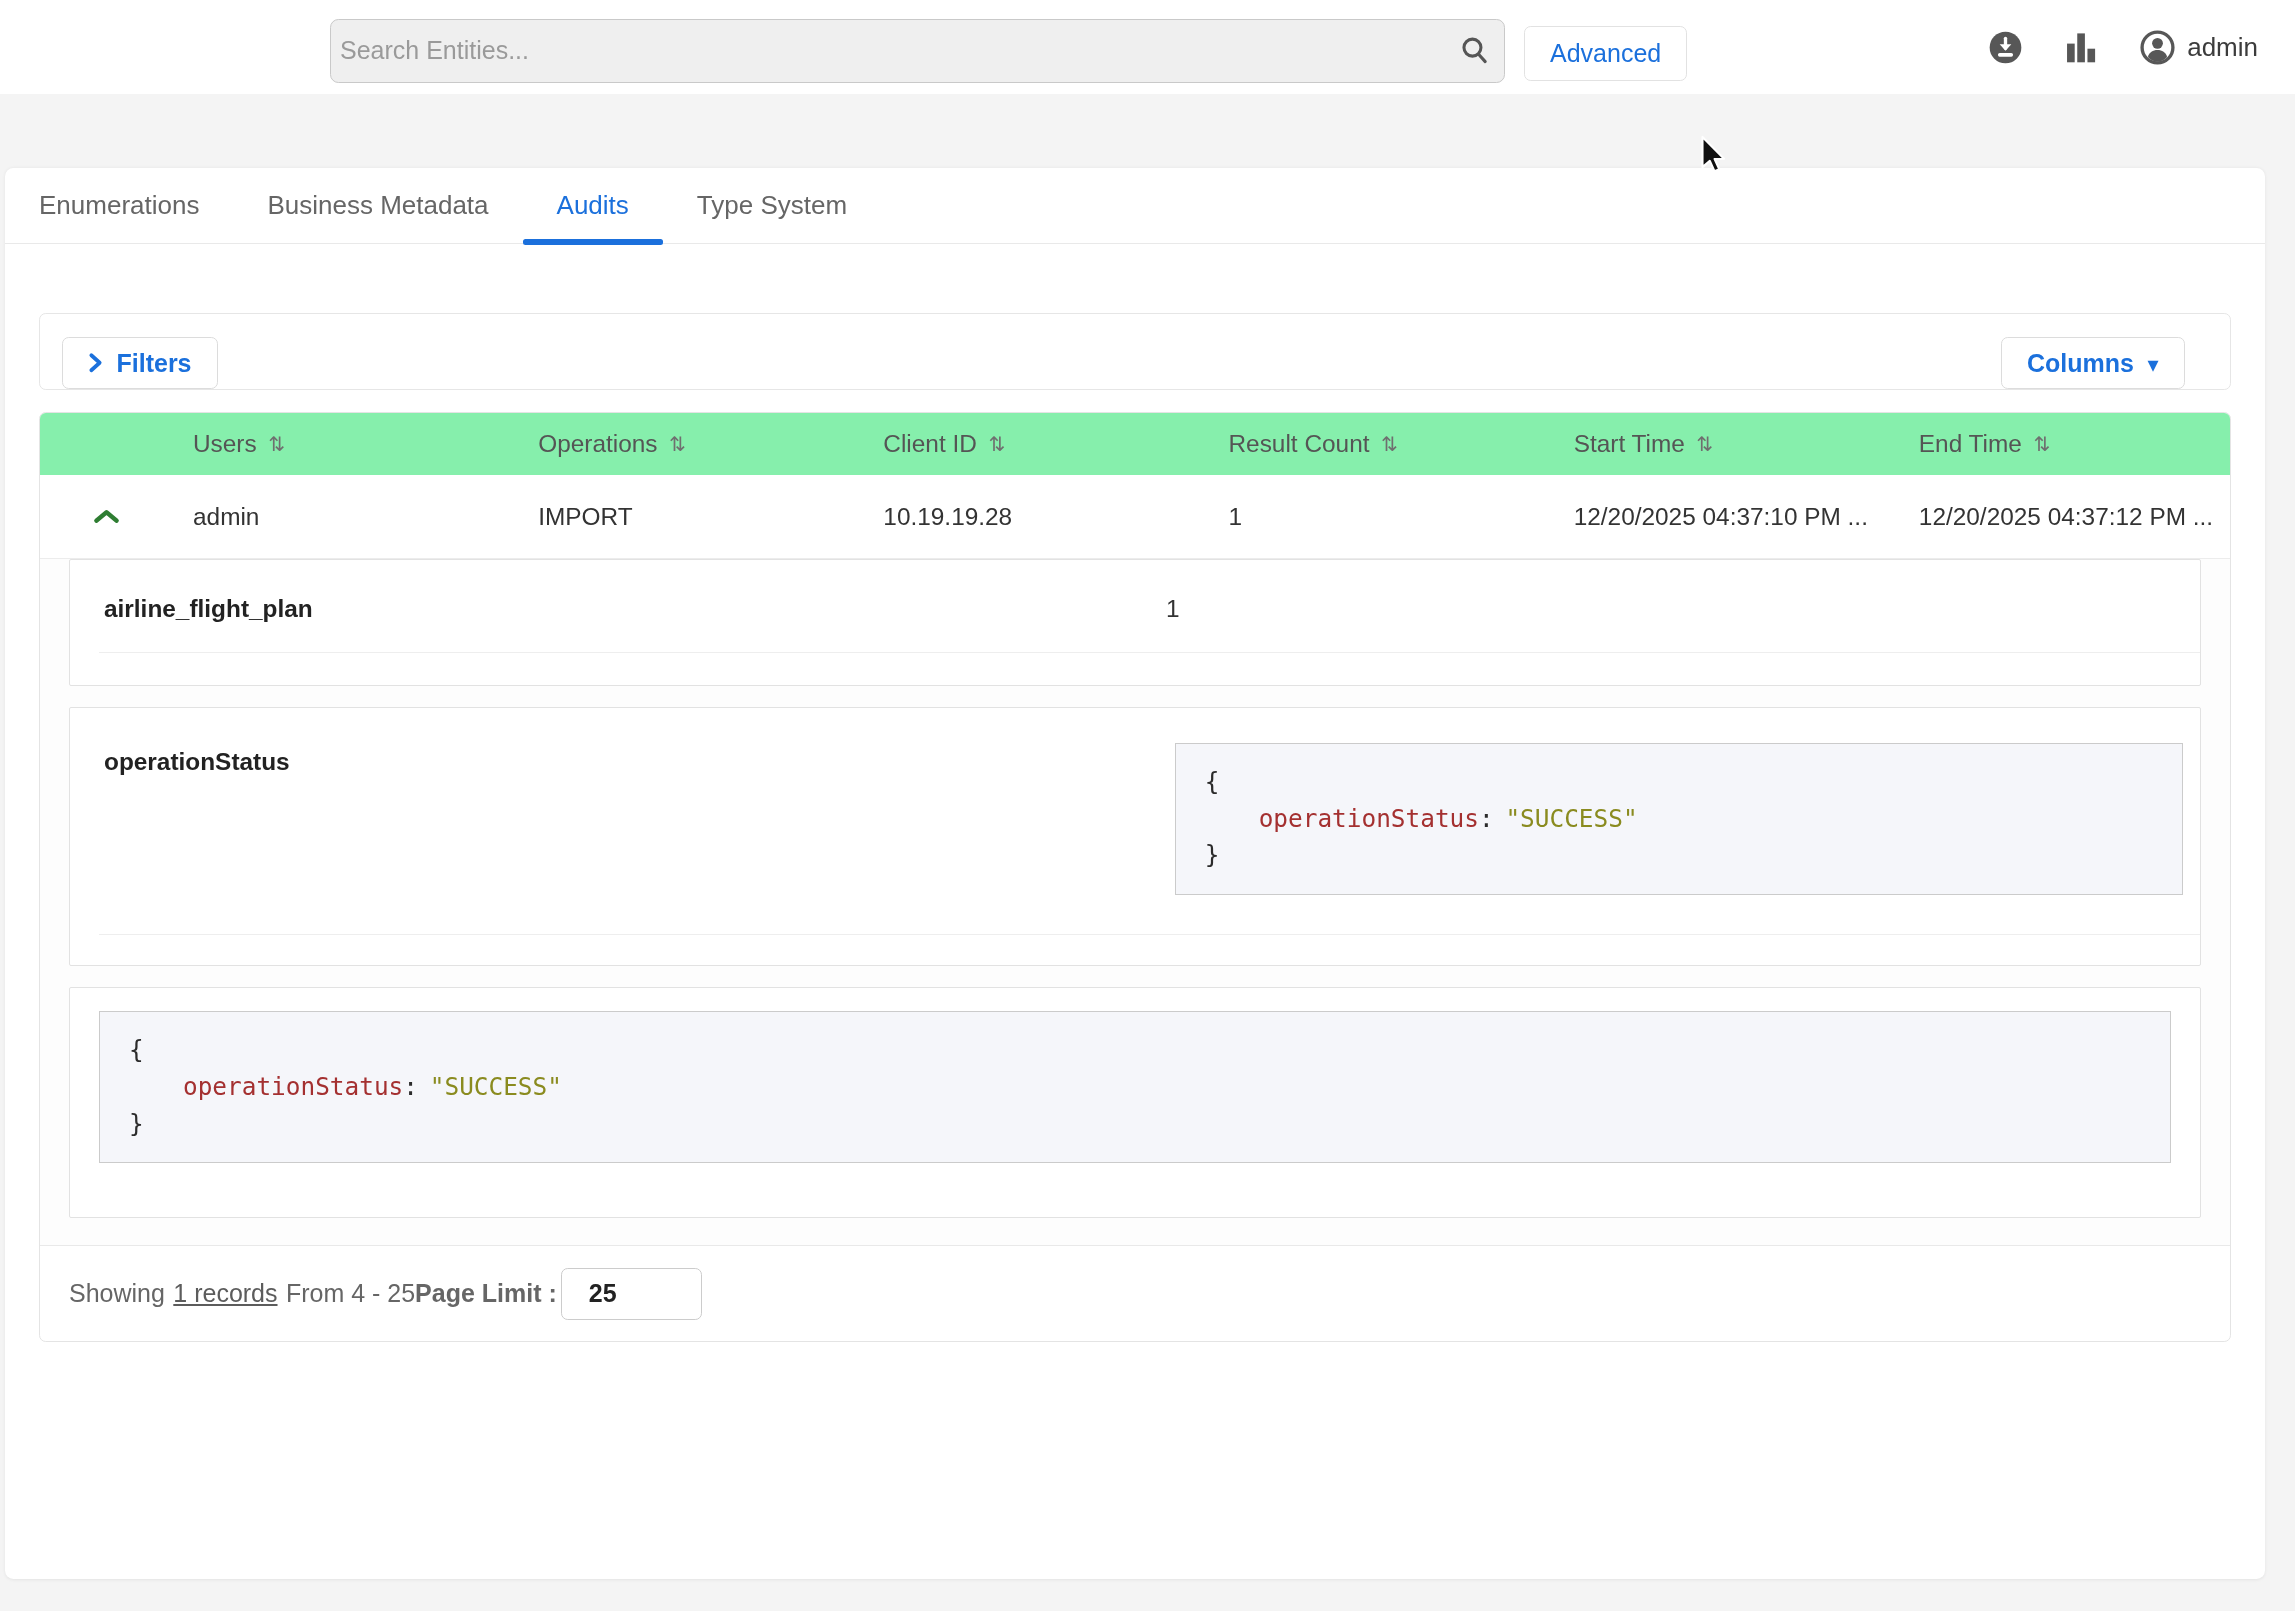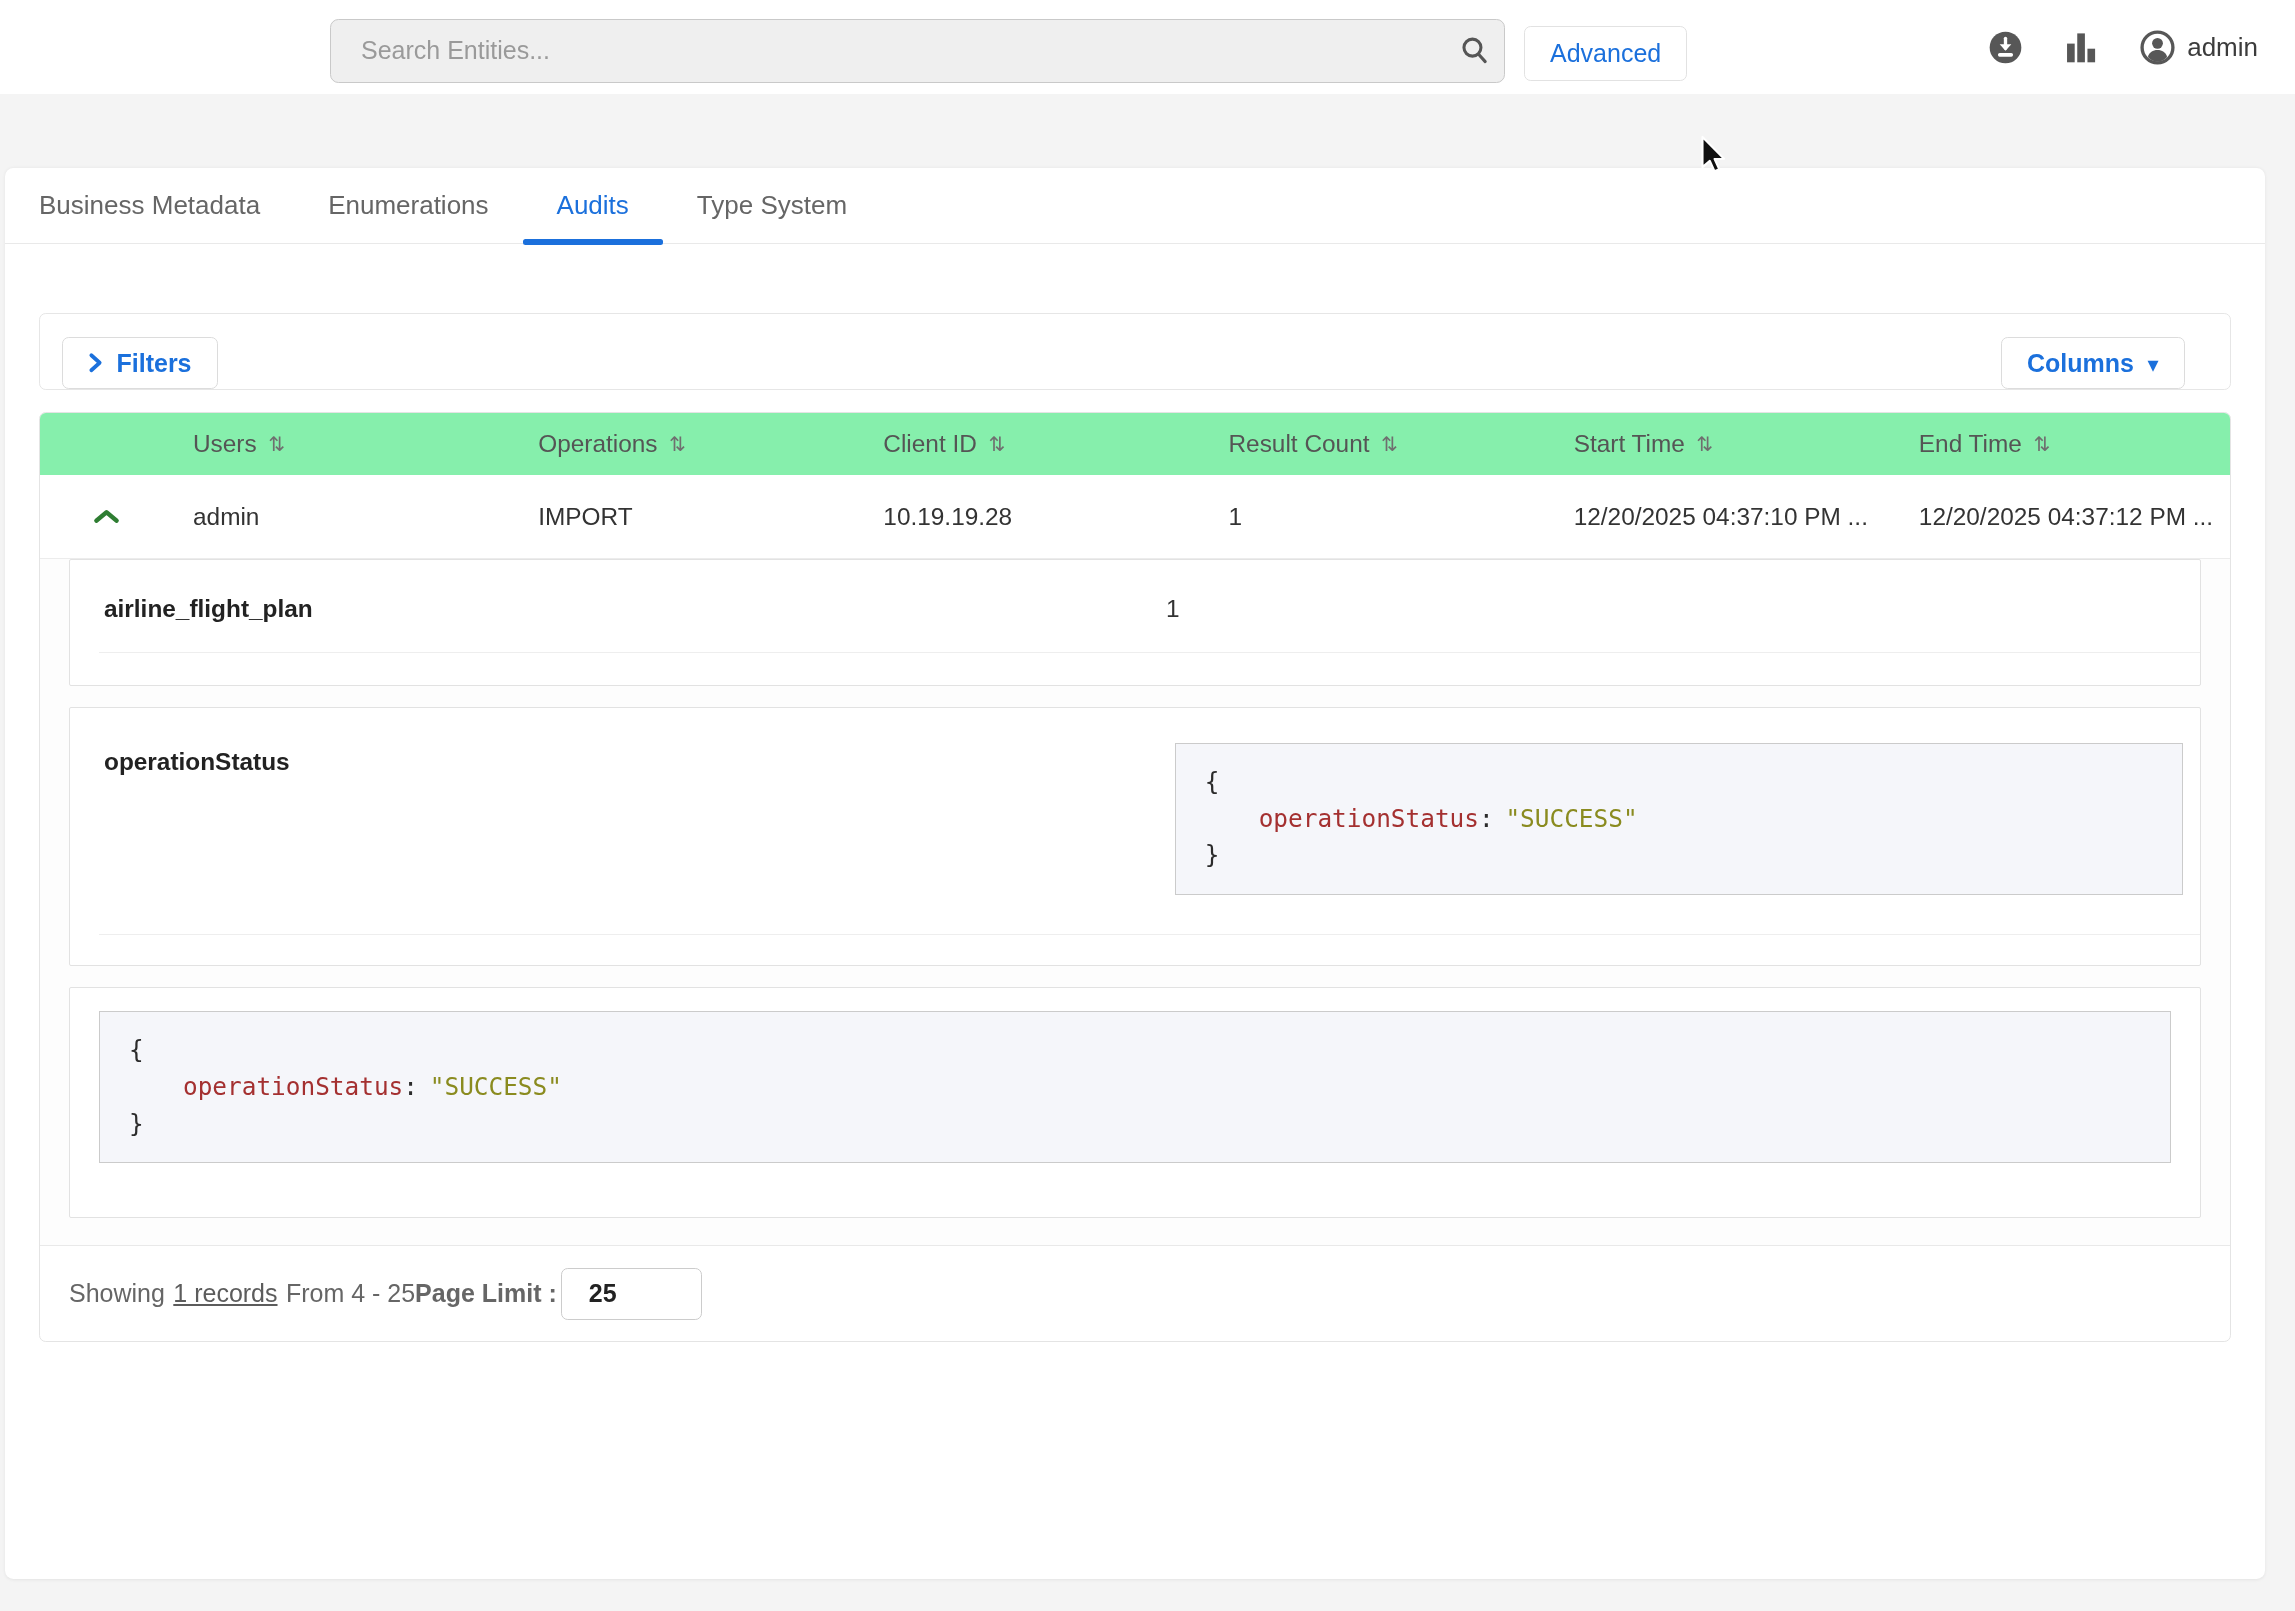--- a/index.html
+++ b/index.html
@@ -21,21 +21,21 @@
     width: 1175px; height: 64px;
     background: #efefef;
     border: 1.7px solid #c9c9c9;
     border-radius: 8.4px;
     display: flex; align-items: center;
   }
   .search-wrap input {
     flex: 1; height: 100%;
     background: transparent; border: none; outline: none;
     font-family: inherit; font-size: 25px; color: #8b5cf6;
-    padding: 0 30px;
+    padding: 0 9px;
   }
   .search-wrap input::placeholder { color: #9a9a9a; }
   .search-icon-btn {
     width: 59px; height: 100%;
     display: flex; align-items: center; justify-content: center;
     cursor: pointer;
   }
   .btn-advanced {
     position: absolute; left: 1524px; top: 26px;
     height: 55px; padding: 0 25px;
@@ -227,24 +227,24 @@
     </span>
   </div>
 </header>
 
 <div class="band"></div>
 
 <main class="panel">
 
   <nav class="tabs">
     <div class="tab">
+      <span>Enumerations</span>
+    </div>
+    <div class="tab">
       <span>Business Metadata</span>
-    </div>
-    <div class="tab">
-      <span>Enumerations</span>
     </div>
     <div class="tab active">
       <span>Audits</span>
       <span class="tab-underline"></span>
     </div>
     <div class="tab">
       <span>Type System</span>
     </div>
   </nav>
 

